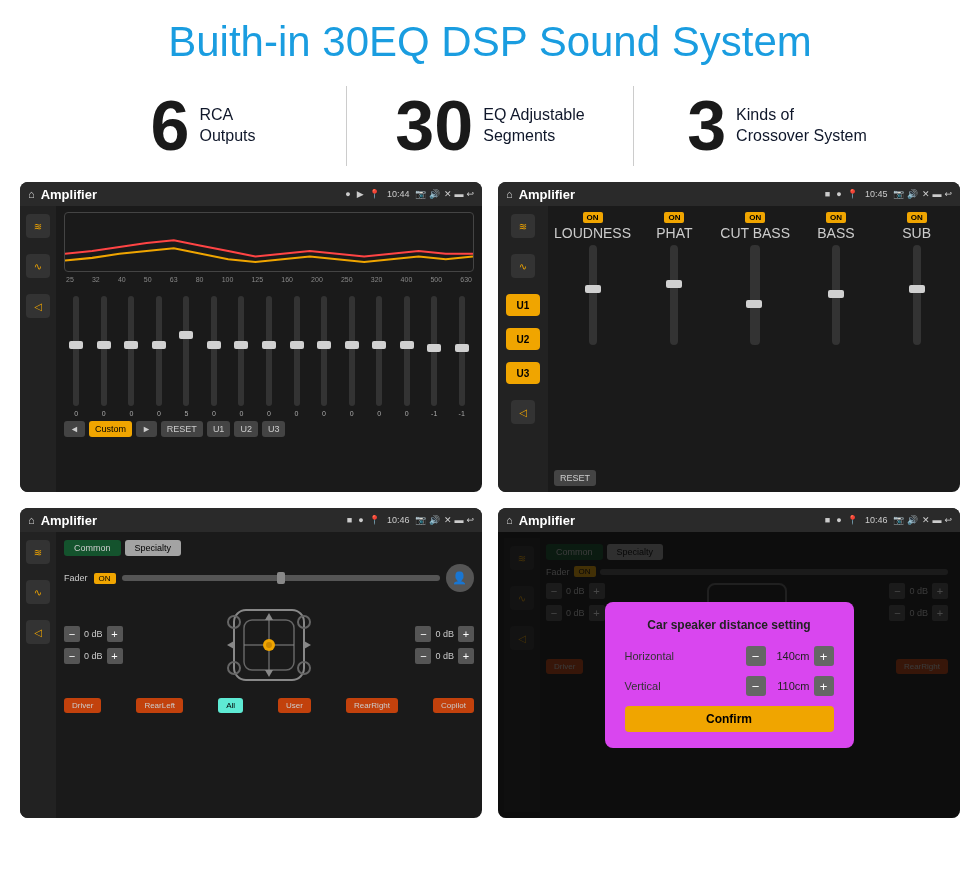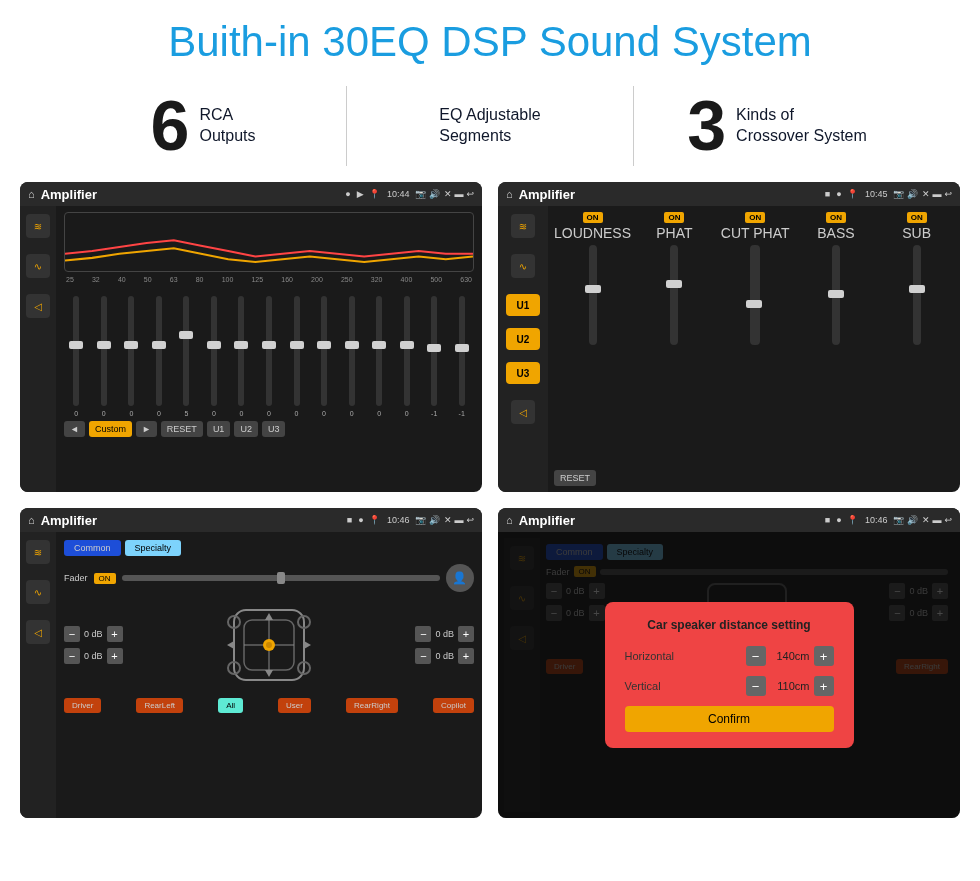--- a/index.html
+++ b/index.html
@@ -302,25 +302,25 @@
       display: flex;
       gap: 4px;
       margin-bottom: 8px;
     }
 
     .cs-tab {
       padding: 3px 10px;
       border-radius: 3px;
       font-size: 9px;
       color: #ccc;
-      background: #1d4ed8;
+      background: #14532d;
     }
 
     .cs-tab.active {
-      background: #7dd3fc;
+      background: #a3a3a3;
       color: #000;
     }
 
     .cs-fader-row {
       display: flex;
       align-items: center;
       gap: 6px;
       margin-bottom: 8px;
       font-size: 9px;
       color: #ccc;
@@ -397,21 +397,21 @@
       position: absolute;
       top: 0; left: 0; right: 0; bottom: 0;
       background: rgba(0,0,0,0.5);
       display: flex;
       align-items: center;
       justify-content: center;
       z-index: 10;
     }
 
     .dialog-box {
-      background: #ef4444;
+      background: #d946ef;
       border-radius: 8px;
       padding: 16px 20px;
       width: 249px;
     }
 
     .dialog-title {
       font-size: 12px;
       font-weight: bold;
       color: #222;
       margin-bottom: 14px;
@@ -457,21 +457,21 @@
 
     .dialog-confirm-btn {
       display: block;
       width: 100%;
       background: #f0a500;
       color: #000;
       border: none;
       padding: 6px;
       border-radius: 4px;
       font-size: 12px;
-      font-weight: normal;
+      font-weight: bold;
       text-align: center;
       margin-top: 8px;
     }
 
     
     .screen4-bg {
       flex: 1;
       padding: 6px;
       opacity: 0.5;
     }
@@ -484,20 +484,21 @@
 <div class="stats-row">
   <div class="stat-item">
     <span class="stat-number">6</span>
     <span class="stat-label">
       <span>RCA</span><br>
       <span>Outputs</span>
     </span>
   </div>
   <div class="stat-divider"></div>
   <div class="stat-item">
+    <span class="stat-number">30</span>
     <span class="stat-label">
       <span>EQ Adjustable</span><br>
       <span>Segments</span>
     </span>
   </div>
   <div class="stat-divider"></div>
   <div class="stat-item">
     <span class="stat-number">3</span>
     <span class="stat-label">
       <span>Kinds of</span><br>
@@ -699,21 +700,21 @@
           <div class="amp-control-group">
             <div class="amp-on-badge">ON</div>
             <div class="amp-label">PHAT</div>
             <div class="amp-vslider">
               <div class="amp-vslider-thumb" style="top:35px"></div>
             </div>
           </div>
 
           <div class="amp-control-group">
             <div class="amp-on-badge">ON</div>
-            <div class="amp-label">CUT PHAT</div>
+            <div class="amp-label">CUT BASS</div>
             <div class="amp-vslider" style="width:10px">
               <div class="amp-vslider-thumb" style="top:55px"></div>
             </div>
           </div>
 
           <div class="amp-control-group">
             <div class="amp-on-badge">ON</div>
             <div class="amp-label">BASS</div>
             <div class="amp-vslider">
               <div class="amp-vslider-thumb" style="top:45px"></div>

